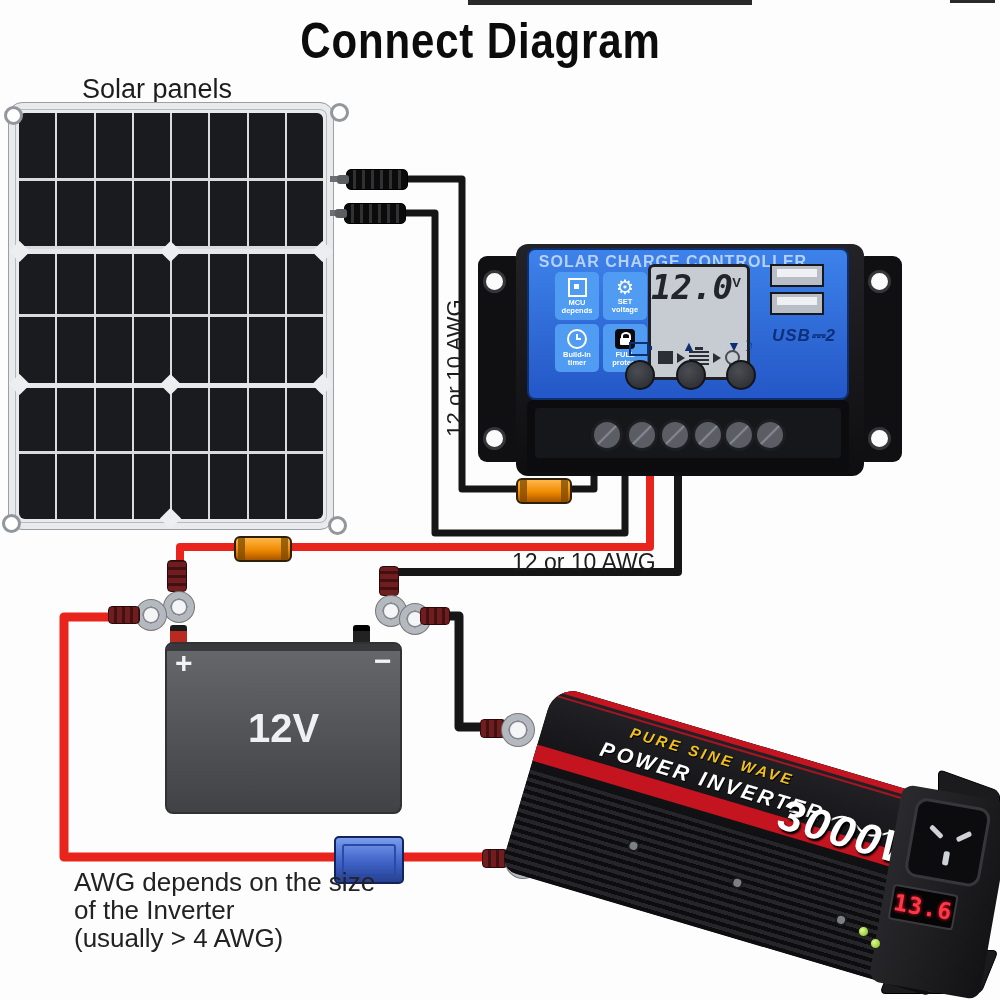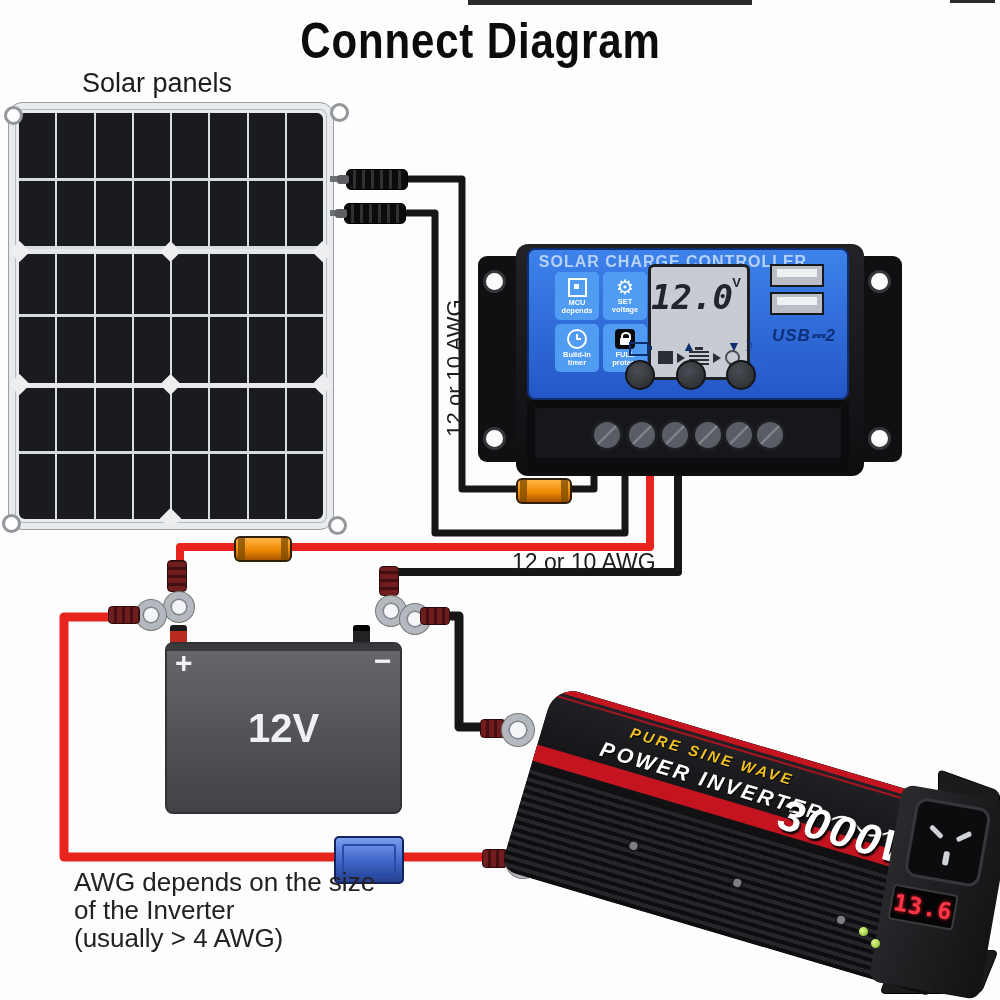--- a/index.html
+++ b/index.html
@@ -61,21 +61,21 @@
   .ico-chip{width:15px;height:15px;border:2px solid #fff;position:relative;}
   .ico-chip:before{content:"";position:absolute;left:4px;top:4px;width:5px;height:5px;background:#fff;}
   .ico-gear{color:#fff;font-size:20px;line-height:18px;}
   .ico-clock{width:16px;height:16px;border:2px solid #fff;border-radius:50%;position:relative;}
   .ico-clock:before{content:"";position:absolute;left:7px;top:3px;width:2px;height:6px;background:#fff;}
   .ico-clock:after{content:"";position:absolute;left:7px;top:7px;width:5px;height:2px;background:#fff;}
   .ico-lockbox{width:20px;height:20px;background:#0a0a0c;border-radius:4px;display:flex;align-items:center;justify-content:center;}
   .ico-lock{width:10px;height:7px;background:#fff;border-radius:1px;position:relative;margin-top:5px;}
   .ico-lock:before{content:"";position:absolute;left:1px;top:-6px;width:6px;height:6px;border:2px solid #fff;border-radius:50% 50% 0 0;border-bottom:none;}
   .lcd{position:absolute;left:119px;top:14px;width:102px;height:116px;background:#c7cbd2;border:3px solid #1e2126;border-radius:6px;box-sizing:border-box;}
-  .lcd-val{position:absolute;left:0;right:14px;top:10px;text-align:center;font-family:"DejaVu Sans Mono",monospace;
+  .lcd-val{position:absolute;left:0;right:14px;top:0;text-align:center;font-family:"DejaVu Sans Mono",monospace;
            font-style:italic;font-weight:bold;font-size:34px;color:#22252a;}
   .lcd-unit{position:absolute;right:6px;top:8px;font-size:13px;font-weight:bold;color:#22252a;}
   .lcd-icons{position:absolute;left:0;right:0;bottom:12px;display:flex;align-items:center;justify-content:center;gap:4px;}
   .ic-panel{width:15px;height:13px;background:#2b2f35;
             box-shadow:inset 0 0 0 1px #2b2f35, inset 4px 0 0 -3px #c7cbd2, inset 0 4px 0 -3px #c7cbd2;}
   .ic-arrow{width:0;height:0;border-left:8px solid #2b2f35;border-top:5px solid transparent;border-bottom:5px solid transparent;}
   .ic-batt{width:20px;height:15px;background:repeating-linear-gradient(0deg,#2b2f35 0 2px,#c7cbd2 2px 4px);position:relative;}
   .ic-batt:before{content:"";position:absolute;left:6px;top:-3px;width:8px;height:3px;background:#2b2f35;}
   .ic-bulb{width:11px;height:11px;border:2px solid #2b2f35;border-radius:50%;position:relative;opacity:.8;}
   .ic-bulb:before{content:"";position:absolute;left:2px;top:11px;width:5px;height:3px;background:#2b2f35;}
@@ -134,21 +134,21 @@
 
 <div id="stage" class="nosel">
 
   <div class="abs frag" style="left:468px;top:0;width:284px;height:5px;"></div>
   <div class="abs frag" style="left:950px;top:0;width:45px;height:3px;"></div>
 
   <div class="abs" style="left:240px;top:12px;width:480px;text-align:center;">
     <span class="title">Connect Diagram</span>
   </div>
 
-  <div class="abs lbl" style="left:82px;top:68px;font-size:27px;">Solar panels</div>
+  <div class="abs lbl" style="left:82px;top:74px;font-size:27px;">Solar panels</div>
 
   <div class="abs panel">
     <div class="panel-cells">
       <div class="cell"></div>
         <div class="cell"></div>
         <div class="cell"></div>
         <div class="cell"></div>
         <div class="cell"></div>
         <div class="cell"></div>
         <div class="cell"></div>

